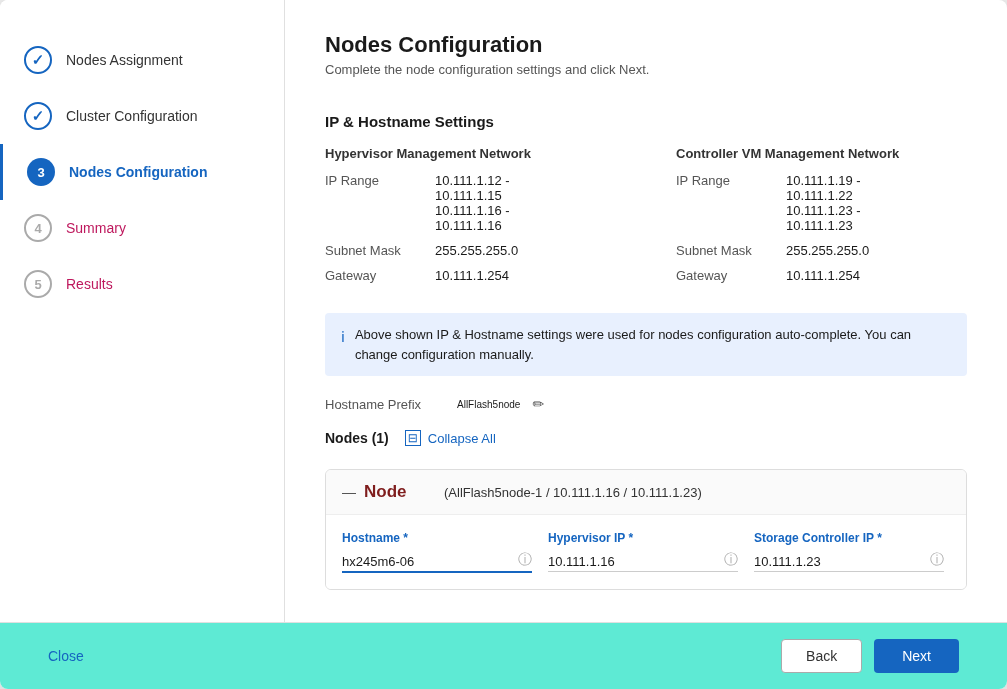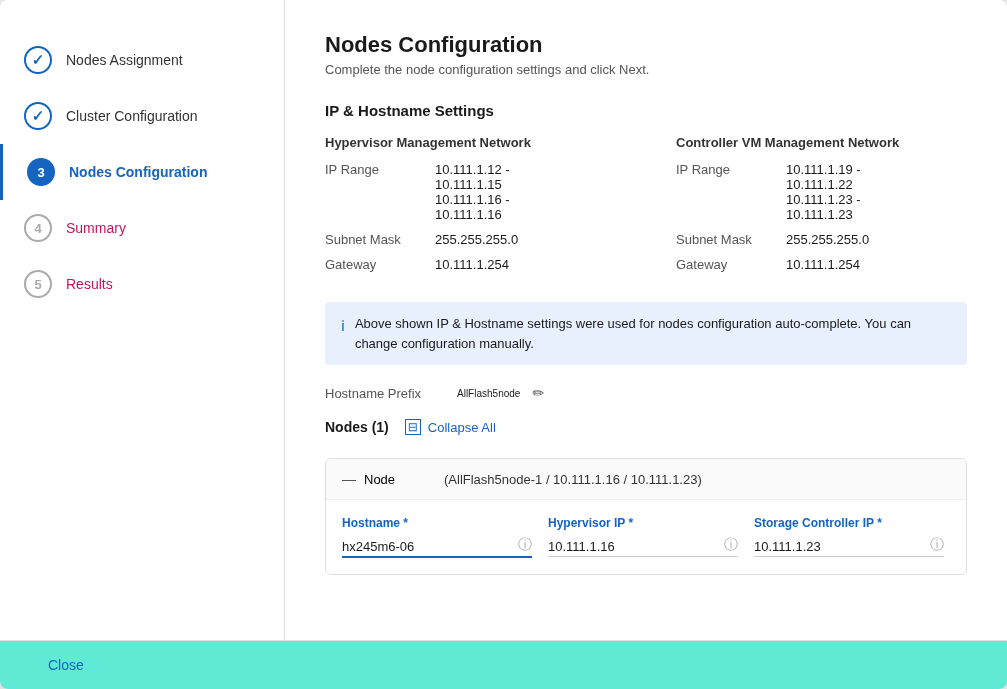--- a/index.html
+++ b/index.html
@@ -96,21 +96,21 @@
     }
     .page-title {
       font-size: 22px;
       font-weight: 600;
       color: #1a1a1a;
       margin-bottom: 4px;
     }
     .page-subtitle {
       font-size: 13px;
       color: #555;
-      margin-bottom: 25px;
+      margin-bottom: 36px;
     }
     .section-title {
       font-size: 15px;
       font-weight: 600;
       color: #1a1a1a;
       margin-bottom: 16px;
     }
     .ip-settings-grid {
       display: flex;
       gap: 60px;
@@ -212,23 +212,23 @@
       padding: 12px 16px;
       background: #fafafa;
       border-bottom: 1px solid #eee;
     }
     .node-toggle {
       color: #555;
       margin-right: 8px;
       font-size: 14px;
     }
     .node-header-label {
-      font-size: 13px;
-      font-weight: 400;
-      color: #000000;
+      font-size: 17px;
+      font-weight: 700;
+      color: #7f1d1d;
       flex: 0 0 80px;
     }
     .node-header-value {
       font-size: 13px;
       color: #333;
     }
     .node-fields {
       display: flex;
       gap: 0;
       padding: 16px;
@@ -454,14 +454,18 @@
           </div>
         </div>
       </div>
     </div>
   </div>
 
   <div class="modal-footer">
     <div class="footer-left">
       <button class="close-btn">Close</button>
     </div>
+    <div class="footer-right">
+      <button class="back-btn">Back</button>
+      <button class="next-btn">Next</button>
+    </div>
   </div>
 </div>
 
 </body></html>

